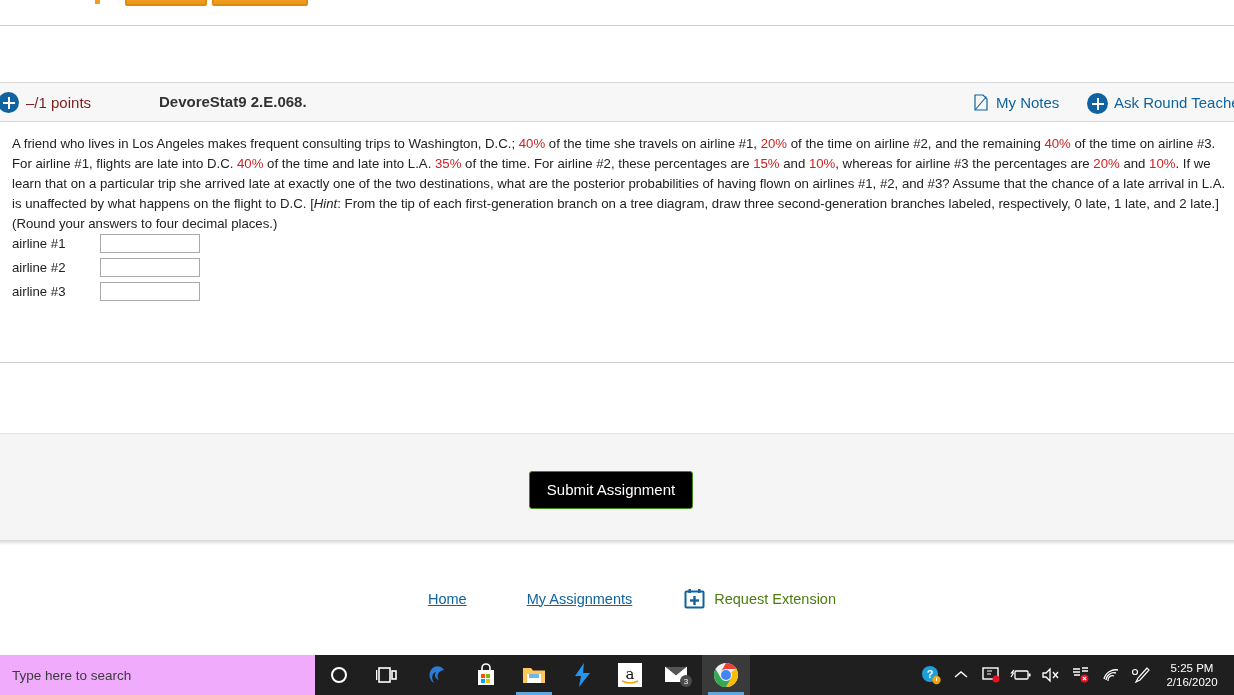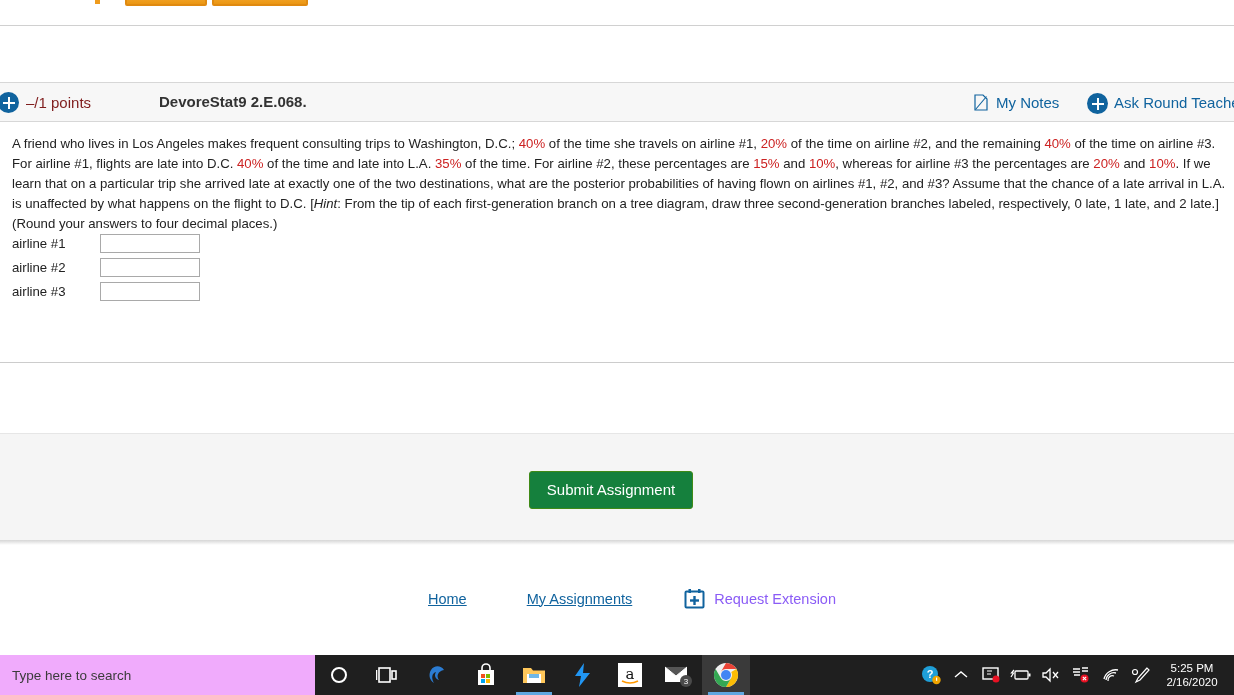--- a/index.html
+++ b/index.html
@@ -207,21 +207,21 @@
   }
   .btn-row {
     position: absolute;
     left: 0; top: 37px;
     width: 1234px;
     display: flex;
     justify-content: center;
     align-items: stretch;
   }
   .submit-btn {
-    background: #15803d;
+    background: #000000;
     color: #ffffff;
     border: 1px solid #3f8a17;
     font-size: 15px;
     font-family: "Liberation Sans", sans-serif;
     padding: 9px 17px;
     border-radius: 3px;
     cursor: pointer;
     margin-right: 12px;
     line-height: 18px;
   }
@@ -254,21 +254,21 @@
     cursor: pointer;
   }
   .f-ext {
     display: flex;
     align-items: center;
     margin-left: 22px;
     cursor: pointer;
   }
   .f-ext-label {
     font-size: 14.5px;
-    color: #8b5cf6;
+    color: #4d7c0f;
     margin-left: 9px;
   }
 
   
   .taskbar {
     position: absolute;
     left: 0; top: 655px;
     width: 1234px; height: 40px;
     background: #1f1f1f;
   }

